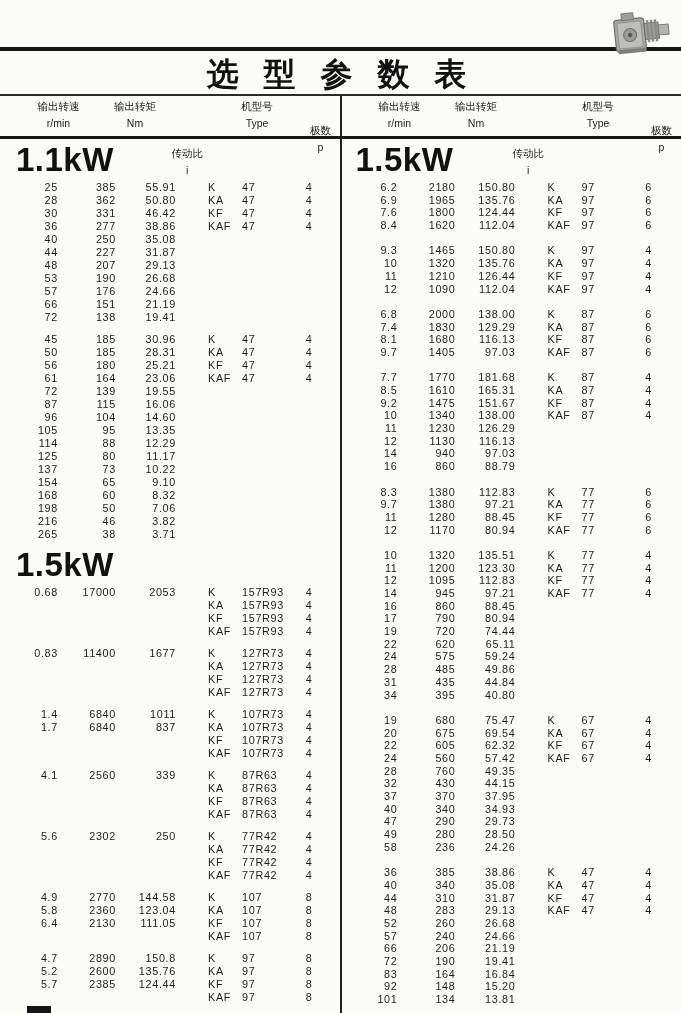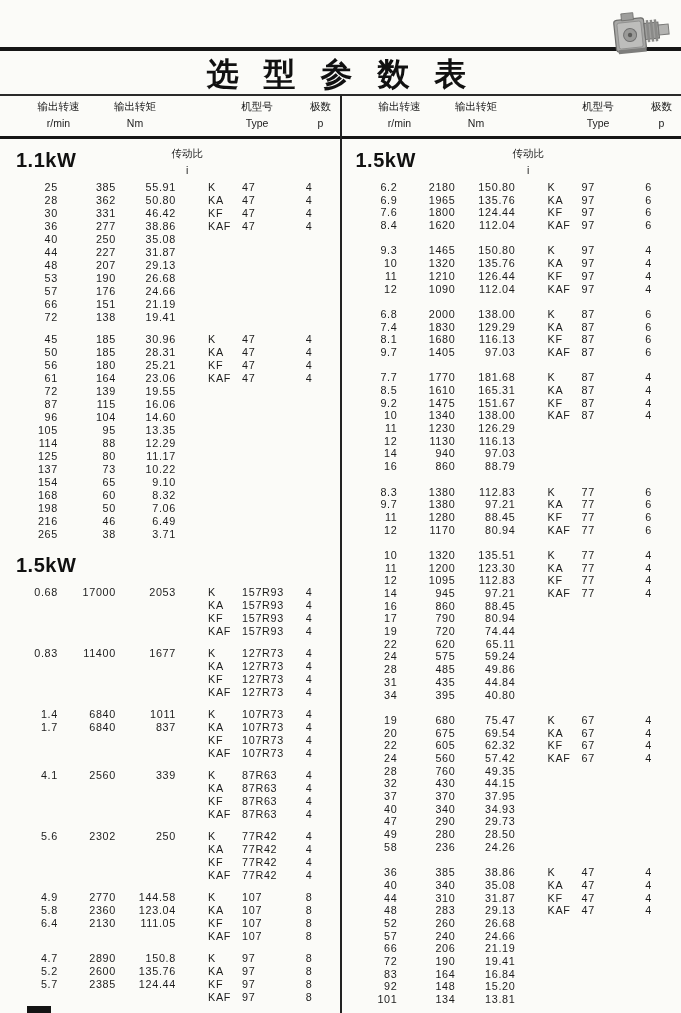--- a/index.html
+++ b/index.html
@@ -17,29 +17,29 @@
   }
   .rule-thin { position:absolute; left:0; right:0; top:94px; height:2px; background:#2a2a2a; }
   .header-row { position:absolute; top:98px; left:0; width:681px; display:flex; }
   .header-half { width:340px; display:flex; padding-left:24px; box-sizing:border-box; }
   .header-half.right { margin-left:1px; }
   .hcell { text-align:center; font-size:10.5px; line-height:17px; color:#222; }
   .hc-speed  { width:74px; }
   .hc-torque { width:56px;margin-left:16px; }
   .hc-ratio  { width:56px;margin-top:47px; }
   .hc-type   { width:94px; }
-  .hc-poles  { width:42px; }
+  .hc-poles  { width:42px;margin-top:24px; }
   .rule-thick { position:absolute; left:0; right:0; top:136px; height:3px; background:#161616; }
   .vdivider { position:absolute; left:340px; top:95px; bottom:0; width:2px; background:#222; }
   .body { position:absolute; top:140px; left:0; width:681px; bottom:0; display:flex; }
   .col { width:340px; box-sizing:border-box; padding-left:14px; }
   .col.left  { --rh:13px;   --gap:9px; }
   .col.right { --rh:12.7px; --gap:12.7px; margin-left:2px; padding-left:12px; }
   .kw-heading {
-    font-size:20px; font-weight:bold; color:#111;
+    font-size:33px; font-weight:bold; color:#111;
     height:30px; line-height:30px; margin:5px 0 6px 2px; letter-spacing:0.5px;
   }
   .block { margin-bottom:var(--gap); }
   .row { display:flex; height:var(--rh); line-height:var(--rh); font-size:10.8px; letter-spacing:0.7px; white-space:nowrap; }
   .c-speed  { width:44px; text-align:right; }
   .c-torque { width:58px; text-align:right; }
   .c-ratio  { width:60px; text-align:right; }
   .c-type   { width:86px; margin-left:32px; display:flex; }
   .c-prefix { width:34px; text-align:left; }
   .c-model  { flex:1; text-align:left; }
@@ -378,21 +378,21 @@
             <span class="c-ratio">7.06</span>
             <span class="c-type">
               <span class="c-prefix"></span>
               <span class="c-model"></span>
             </span>
             <span class="c-poles"></span>
           </div>
           <div class="row">
             <span class="c-speed">216</span>
             <span class="c-torque">46</span>
-            <span class="c-ratio">6.49</span>
+            <span class="c-ratio">3.82</span>
             <span class="c-type">
               <span class="c-prefix"></span>
               <span class="c-model"></span>
             </span>
             <span class="c-poles"></span>
           </div>
           <div class="row">
             <span class="c-speed">265</span>
             <span class="c-torque">38</span>
             <span class="c-ratio">3.71</span>

